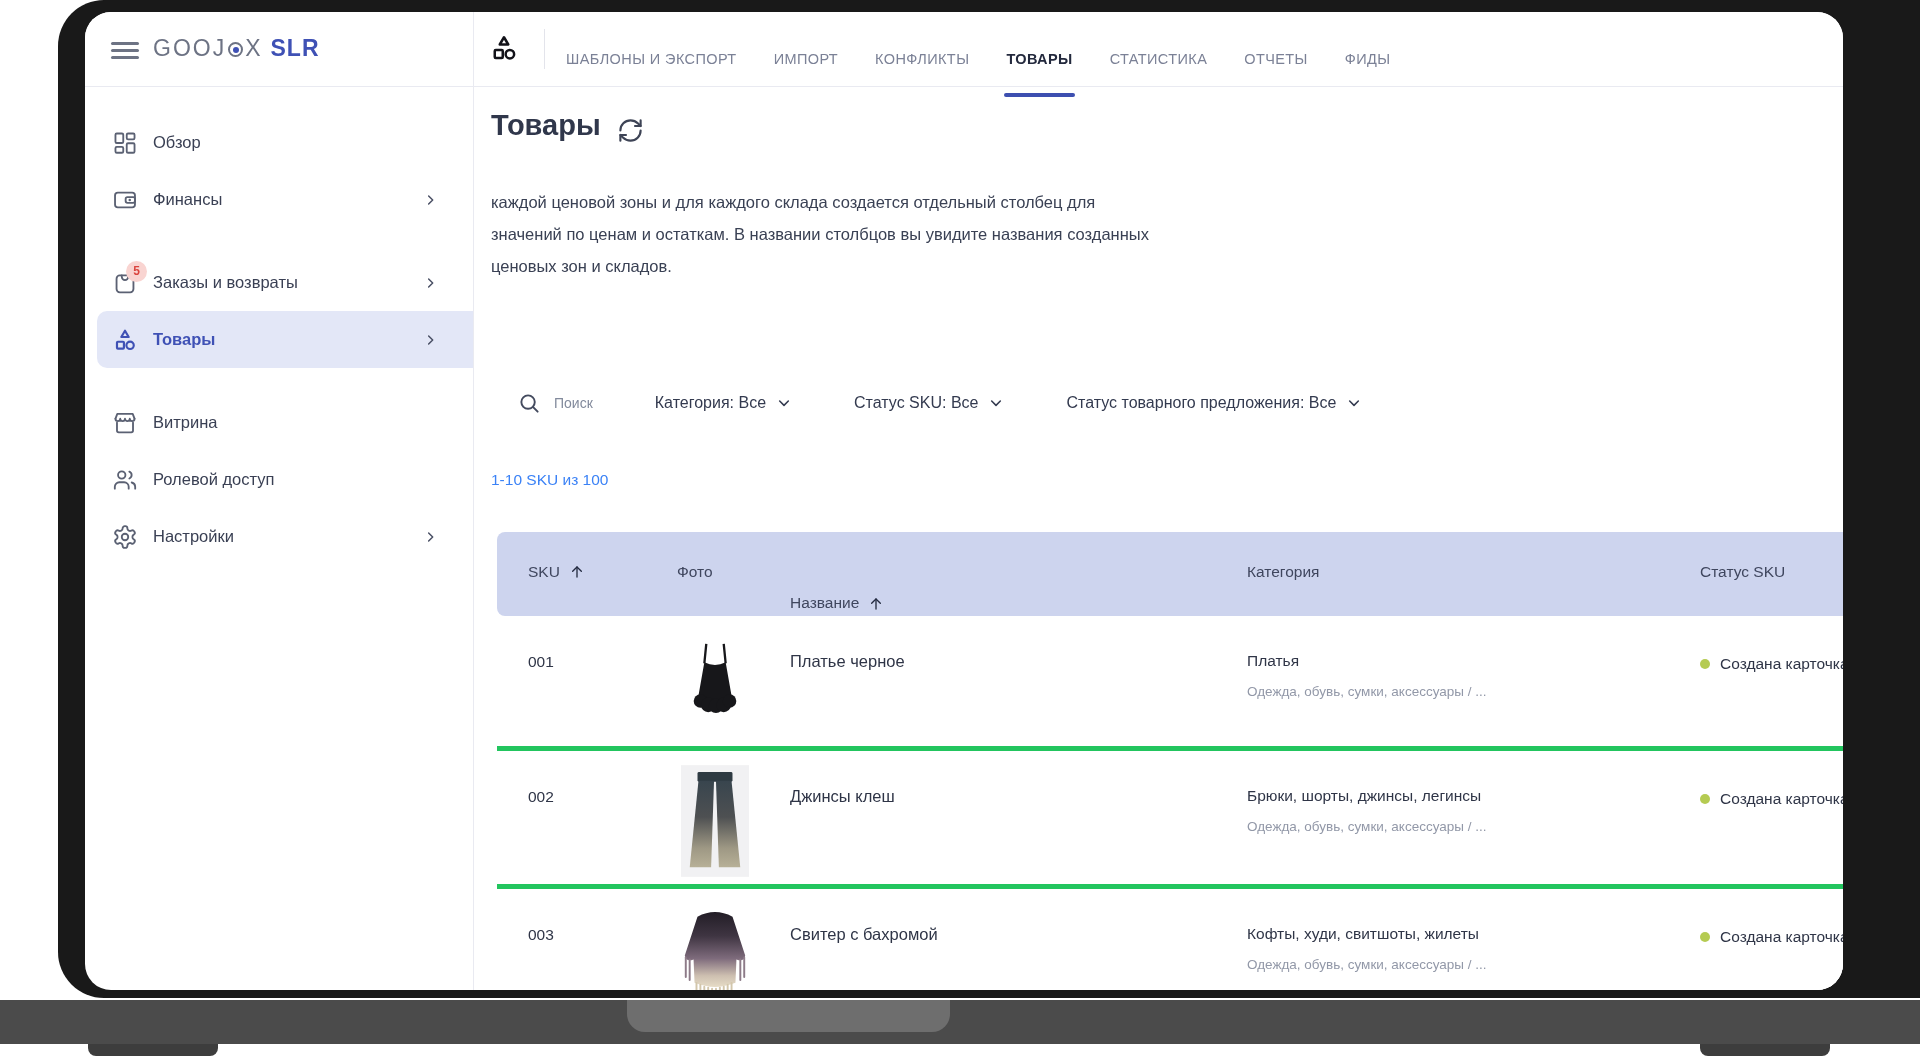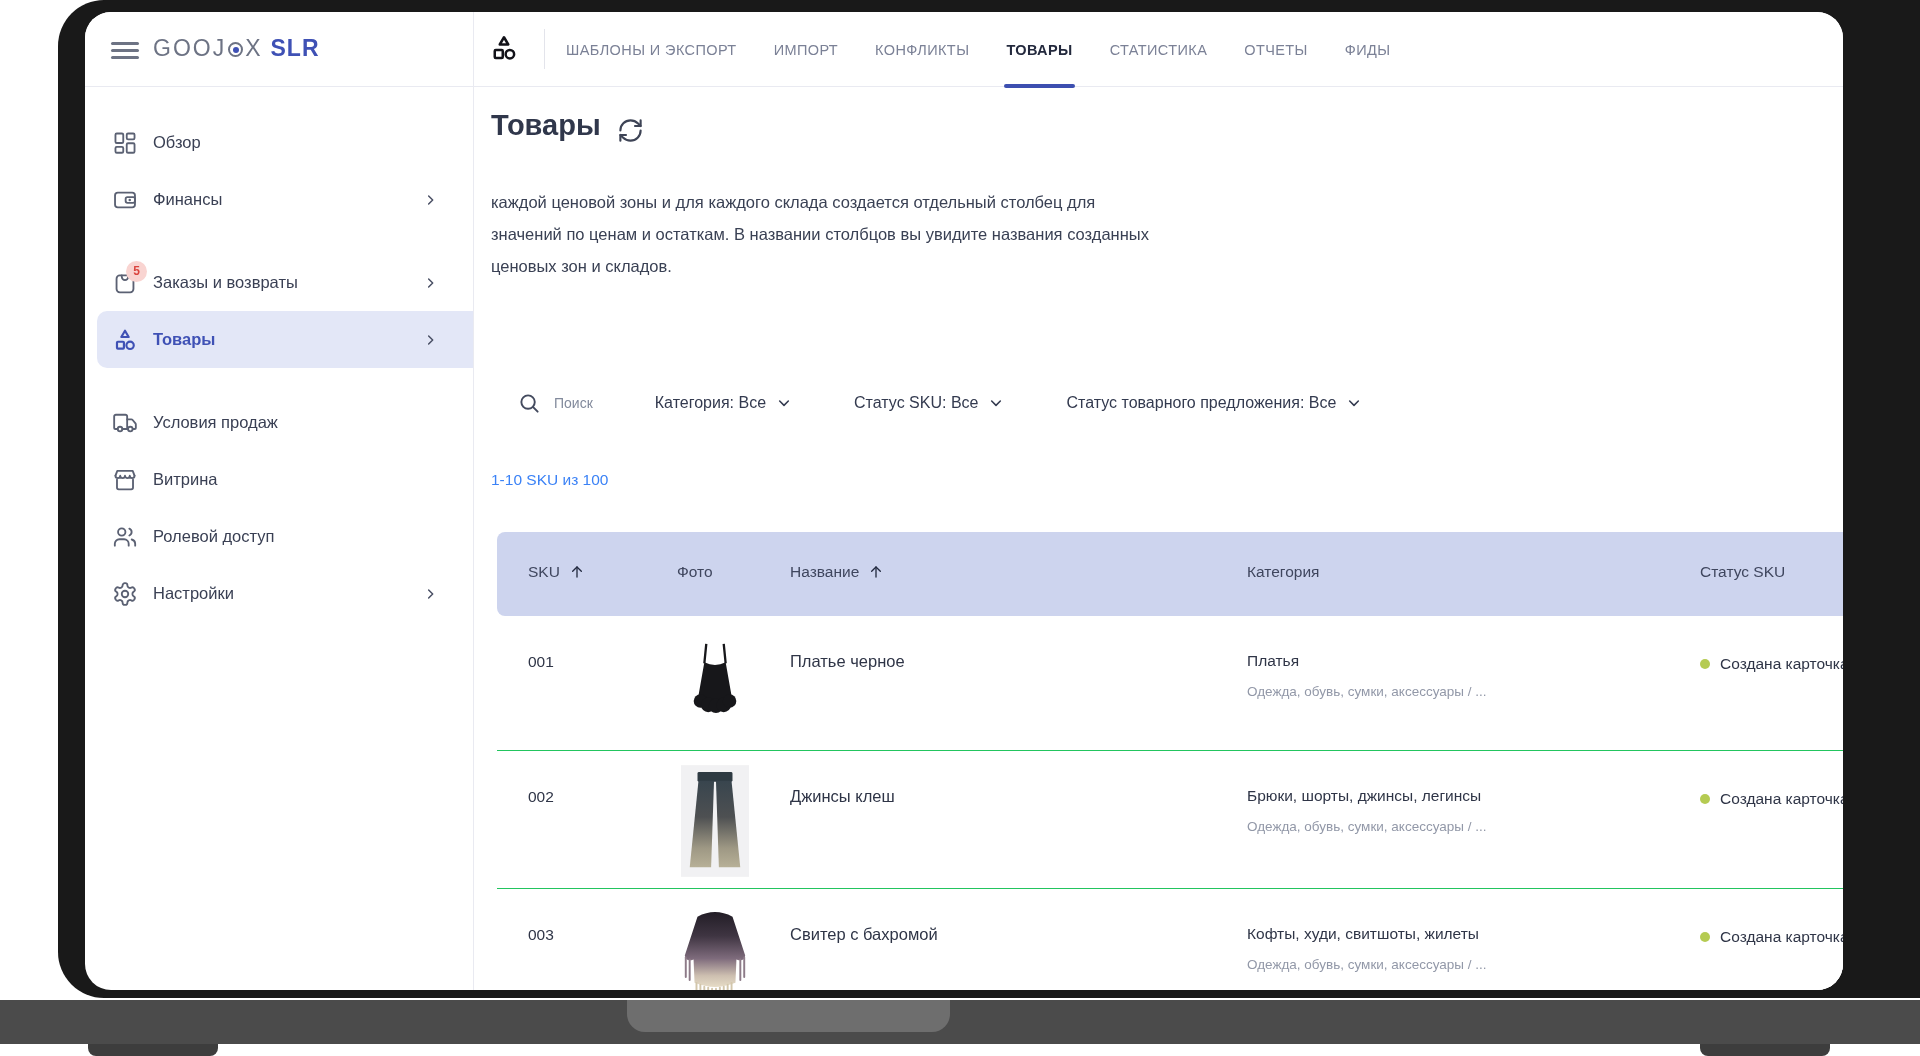--- a/index.html
+++ b/index.html
@@ -29,21 +29,21 @@
   .hamburger i { display:block; width:28px; height:3.2px; background:#6d7384; border-radius:2px; margin-bottom:3.6px; }
   .logo { position:absolute; left:68px; top:23px; font-size:23px; color:#6d7384; letter-spacing:2px; white-space:nowrap; }
   .logo .omark { display:inline-block; width:15px; height:15px; border:2.6px solid #6d7384; border-radius:50%;
                  position:relative; margin:0 2px; transform:translateY(1px); }
   .logo .omark b { position:absolute; left:50%; top:50%; width:6px; height:6px; margin:-3px 0 0 -3px;
                    background:#3f51b5; border-radius:50%; }
   .logo .slr { color:#3f51b5; font-weight:700; letter-spacing:1px; margin-left:8px; }
 
   .nav-section-icon { position:absolute; left:404px; top:21px; color:#121219; }
   .nav-sep { position:absolute; left:459px; top:17px; width:1px; height:40px; background:#e3e4eb; }
-  .tabs { position:absolute; left:481px; top:0; height:75px; display:flex; gap:37px; align-items:center; }
+  .tabs { position:absolute; left:481px; top:9px; height:75px; display:flex; gap:37px; align-items:center; }
   .tab { position:relative; height:75px; display:flex; align-items:center; font-size:14.5px; letter-spacing:.4px;
          color:#7b8196; cursor:pointer; white-space:nowrap; }
   .tab.active { color:#23293d; font-weight:700; }
   .tab.active::after { content:""; position:absolute; left:-2px; right:-2px; bottom:-1px; height:4px;
                        background:#3d4fb0; border-radius:3px; }
 
   
   .side-nav { position:absolute; left:0; top:102px; width:388px; z-index:4; }
   .side-item { position:relative; height:57px; display:flex; align-items:center; cursor:pointer; }
   .side-item .s-icon { position:absolute; left:27px; top:50%; transform:translateY(-50%); color:#5b6173; display:flex; }
@@ -75,22 +75,22 @@
   .filter-dd .f-ch { color:#333a4f; display:flex; }
 
   .counter { position:absolute; left:17px; top:384px; font-size:15.5px; color:#3b82f6; }
 
   
   .table { position:absolute; left:23px; top:445px; width:1346px; height:458px; overflow:hidden; }
   .thead { position:relative; height:84px; background:#cdd4ee; border-radius:8px 0 0 8px; }
   .th { position:absolute; top:0; height:80px; display:flex; align-items:center; gap:9px;
         font-size:15.5px; color:#3f465e; white-space:nowrap; }
   .th .sort { color:#232a40; display:flex; }
-  .c-sku{left:31px;} .c-photo{left:180px;} .c-name{left:293px;} .c-cat{left:750px;} .c-status{left:1203px;}
-  .trow { position:relative; height:135px; border-bottom:1px solid #22c55e; background:#fff; cursor:pointer; }
+  .c-sku{left:31px;} .c-photo{left:180px;} .c-name{left:293px;align-items:flex-end;} .c-cat{left:750px;} .c-status{left:1203px;}
+  .trow { position:relative; height:135px; border-bottom:5px solid #22c55e; background:#fff; cursor:pointer; }
   .trow.r2 { height:138px; } .trow.r3 { height:160px; border-bottom:none; }
   .cell-sku  { position:absolute; left:31px; top:37px; font-size:15.5px; color:#2f3547; }
   .photo-box { position:absolute; left:168px; top:12px; width:100px; height:116px;
                display:flex; align-items:center; justify-content:center; }
   .cell-name { position:absolute; left:293px; top:36px; font-size:16.5px; color:#2f3547; white-space:nowrap; }
   .cell-cat  { position:absolute; left:750px; top:36px; font-size:15.5px; color:#2f3547; white-space:nowrap; }
   .cell-sub  { position:absolute; left:750px; top:68px; font-size:13.5px; color:#9298a8; white-space:nowrap; }
   .cell-status { position:absolute; left:1203px; top:39px; display:flex; align-items:center; gap:10px; white-space:nowrap; }
   .dot { width:10px; height:10px; border-radius:50%; background:#b5cb52; flex:none; }
   .st-txt { font-size:15.5px; color:#2f3547; }
@@ -199,32 +199,20 @@
         <span class="s-label">Товары</span>
         <span class="s-chevron">
           <svg width="15" height="15" viewBox="0 0 24 24" fill="none" stroke="currentColor" stroke-width="2.4" stroke-linecap="round" stroke-linejoin="round">
               <path d="m9 5.5 6.5 6.5L9 18.5"></path>
             </svg>
         </span>
       </div>
 
       <div class="side-spacer"></div>
 
-      <div class="side-item">
-        <span class="s-icon">
-          <svg width="26" height="26" viewBox="0 0 24 24" fill="none" stroke="currentColor" stroke-width="1.7" stroke-linecap="round" stroke-linejoin="round">
-            <path d="M14 17.5V6a1.6 1.6 0 0 0-1.6-1.6H3.6A1.6 1.6 0 0 0 2 6v10.5a1 1 0 0 0 1 1h2.2"></path>
-            <path d="M14 17.5H9.6"></path>
-            <path d="M19.2 17.5H21a1 1 0 0 0 1-1v-3.1a1.6 1.6 0 0 0-.35-1l-2.6-3.2a1.6 1.6 0 0 0-1.24-.6H14"></path>
-            <circle cx="7.4" cy="17.6" r="2.1"></circle>
-              <circle cx="16.9" cy="17.6" r="2.1"></circle>
-          </svg>
-        </span>
-        <span class="s-label">Условия продаж</span>
-      </div>
 
       <div class="side-item">
         <span class="s-icon">
           <svg width="26" height="26" viewBox="0 0 24 24" fill="none" stroke="currentColor" stroke-width="1.7" stroke-linecap="round" stroke-linejoin="round">
             <path d="M4.6 11.6V19a1.6 1.6 0 0 0 1.6 1.6h11.6A1.6 1.6 0 0 0 19.4 19v-7.4"></path>
             <path d="M3.2 8 4.9 3.6h14.2L20.8 8"></path>
             <path d="M3.2 8a2.2 2.2 0 0 0 4.4 0 2.2 2.2 0 0 0 4.4 0 2.2 2.2 0 0 0 4.4 0 2.2 2.2 0 0 0 4.4 0"></path>
           </svg>
         </span>
         <span class="s-label">Витрина</span>

